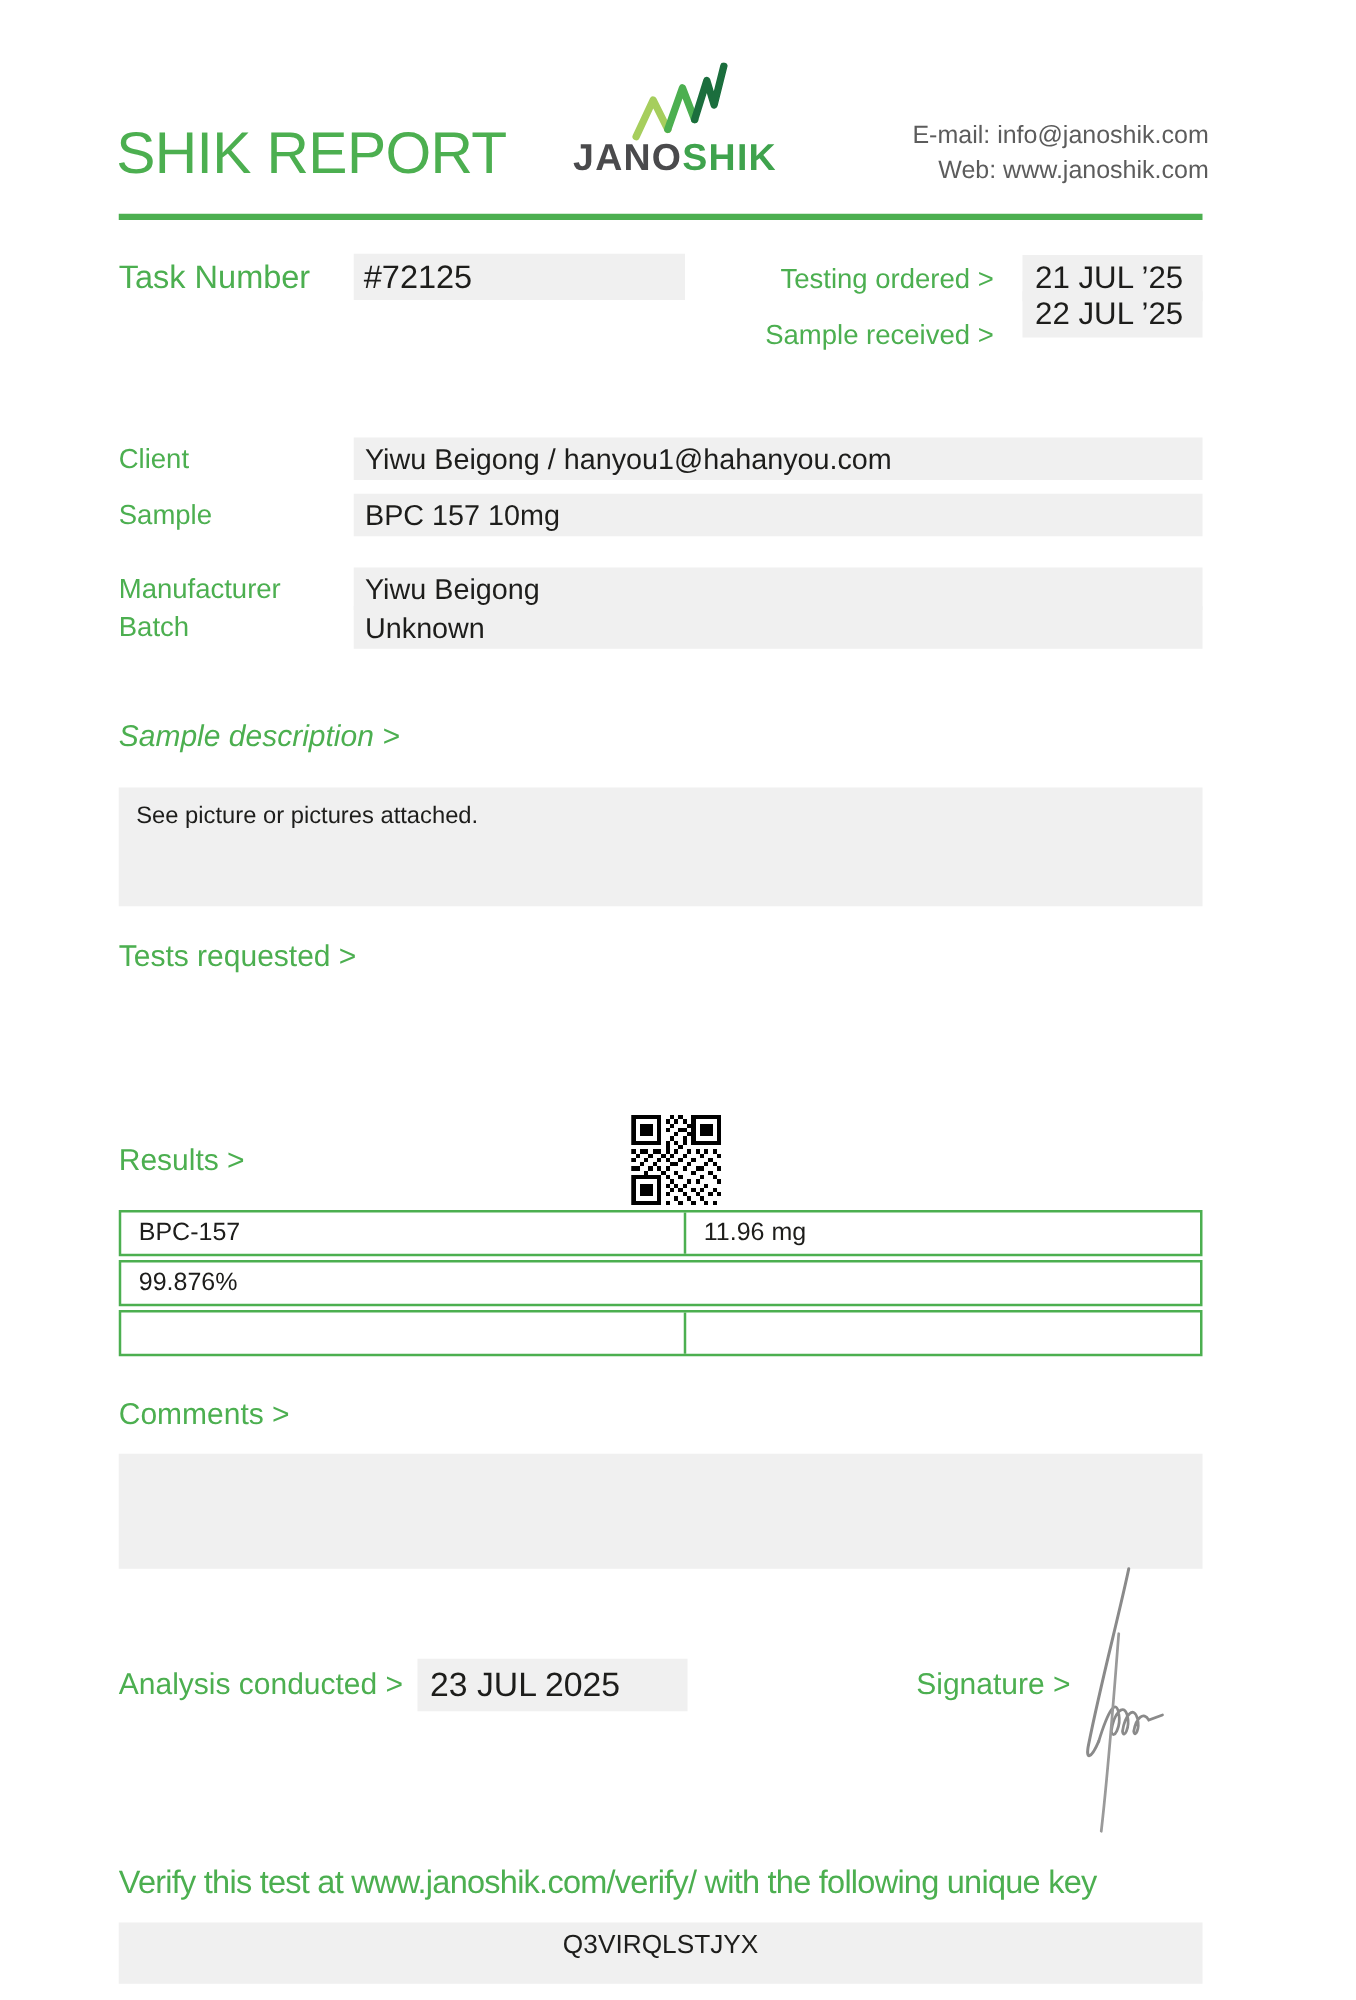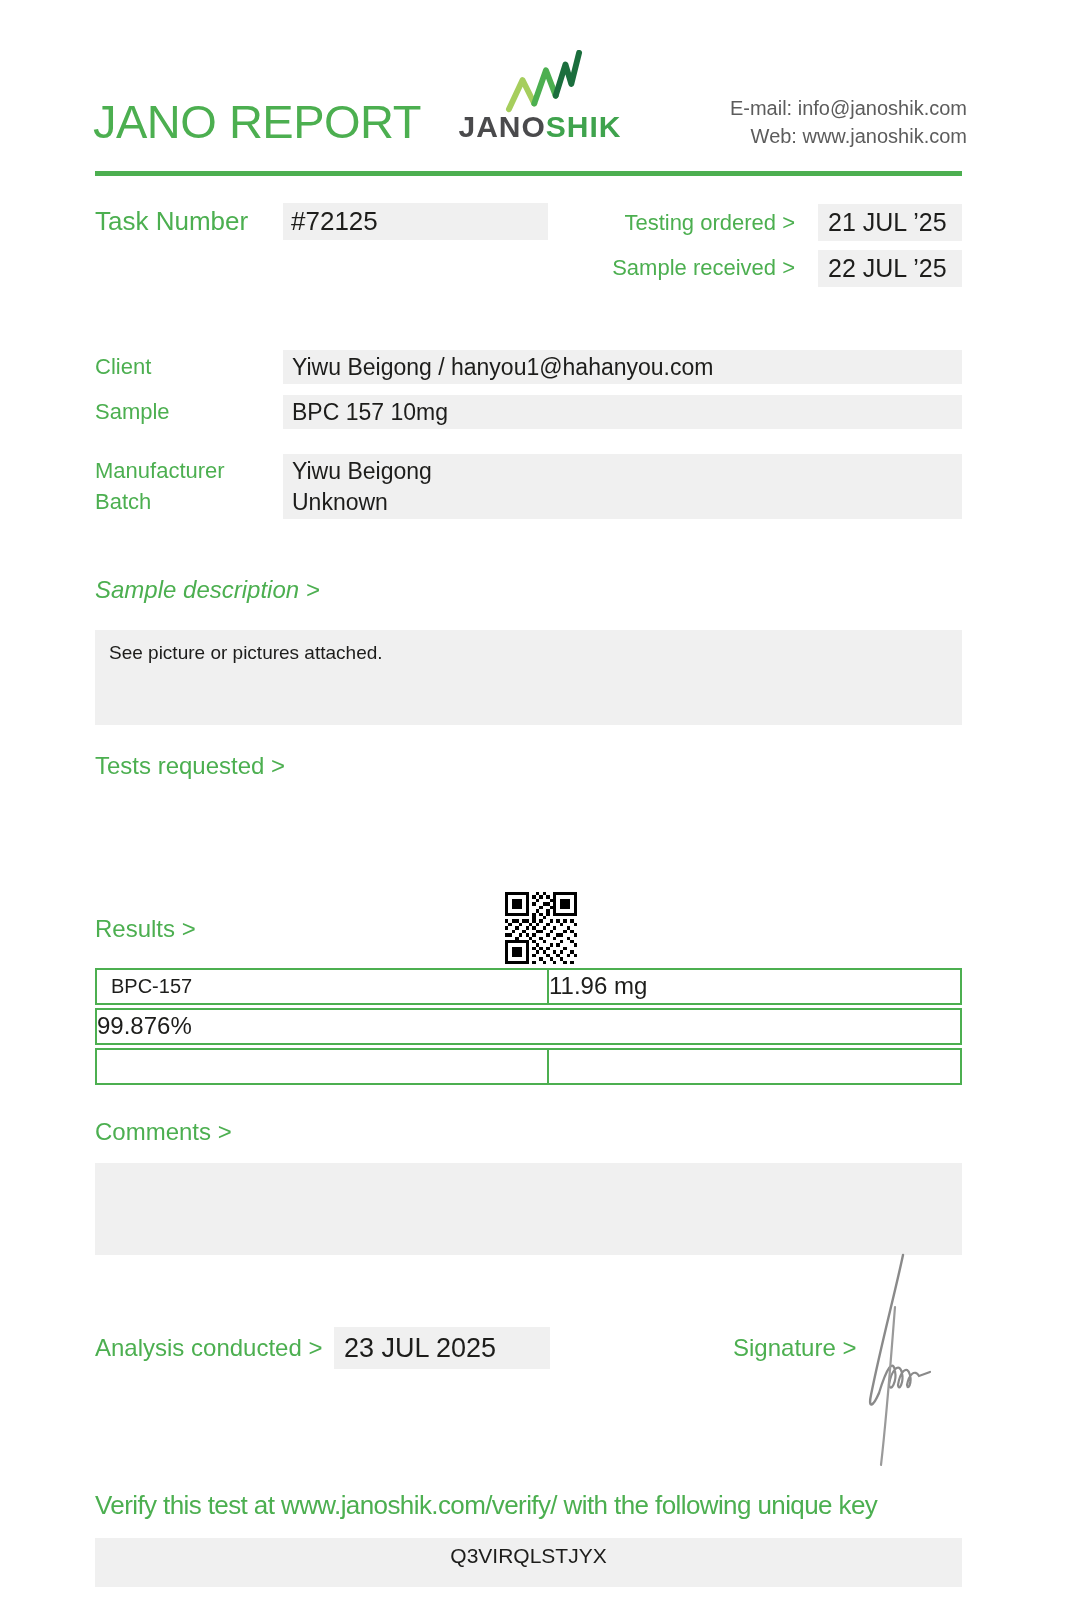--- a/index.html
+++ b/index.html
@@ -23,54 +23,54 @@
   .logo-primary{color:#4a4a4c;}
   .logo-secondary{color:#3fa34d;}
   .contact{right:118px;top:94px;text-align:right;font-size:20px;line-height:28px;color:var(--muted);}
   .divider{left:95px;top:171px;width:867px;height:5px;background:var(--green);}
   
   .task-label{left:95px;top:206px;font-size:26px;}
   .task-box{left:283px;top:203px;width:265px;height:37px;font-size:26px;line-height:37px;padding-left:8px;box-sizing:border-box;}
   .date-label{left:575px;width:220px;text-align:right;font-size:22px;line-height:37px;}
   .date-box{left:818px;width:144px;height:37px;font-size:25px;line-height:37px;padding-left:10px;box-sizing:border-box;}
   .d1l{top:204px;} .d1b{top:204px;}
-  .d2l{top:249px;} .d2b{top:250px;}
+  .d2l{top:249px;} .d2b{top:233px;}
   
   .info-label{left:95px;font-size:22px;line-height:34px;}
   .info-box{left:283px;width:679px;height:34px;font-size:23px;line-height:34px;padding-left:9px;box-sizing:border-box;}
   .r0{top:350px;} .r1{top:395px;} .r2{top:454px;} .r3{top:485px;}
   
   .sec-heading{left:95px;font-size:24px;}
   .sec-box{left:95px;width:867px;box-sizing:border-box;padding:12px 14px;font-size:19px;}
   .sdesc-h{top:576px;font-style:italic;} .sdesc-b{top:630px;height:95px;}
   .tests-h{top:752px;} .tests-b{top:800px;height:95px;}
   .results-h{top:915px;}
   .comments-h{top:1118px;} .comments-b{top:1163px;height:92px;}
   
   .qr{left:505px;top:892px;}
   
   .rtable{left:95px;top:968px;width:867px;}
   .rrow{display:flex;height:37px;border:2px solid var(--green);margin-bottom:3px;box-sizing:border-box;background:#fff;}
   .rcell1{width:452px;border-right:2px solid var(--green);box-sizing:border-box;font-size:20px;line-height:32px;padding-left:14px;}
-  .rcell2{flex:1;font-size:24px;line-height:32px;}
+  .rcell2{flex:1;font-size:20px;line-height:32px;padding-left:14px;}
   
   .analysis-label{left:95px;top:1334px;font-size:24px;}
   .analysis-box{left:334px;top:1327px;width:216px;height:42px;font-size:27px;line-height:42px;padding-left:10px;box-sizing:border-box;}
   .sig-label{left:733px;top:1334px;font-size:24px;}
   .sig-svg{left:845px;top:1245px;}
   
   .verify{left:95px;top:1490px;width:880px;font-size:26px;letter-spacing:-0.6px;white-space:nowrap;}
   .key-box{left:95px;top:1538px;width:867px;height:49px;text-align:center;font-size:21px;line-height:36px;}
 </style>
 </head>
 <body>
 
 <div class="page">
 
-  <div class="abs title">JANO REPORT</div>
+  <div class="abs title">SHIK REPORT</div>
 
   <div class="abs logo-icon">
     <svg width="78" height="64" viewBox="0 0 80 64" fill="none">
       <polyline points="4,60 18,30 30,54" stroke="#a6ce5d" stroke-width="6" stroke-linecap="round" stroke-linejoin="round" fill="none"></polyline>
       <polyline points="30,54 42,20 52,46" stroke="#4caf50" stroke-width="6" stroke-linecap="round" stroke-linejoin="round" fill="none"></polyline>
       <polyline points="52,46 62,14 68,34 76,2" stroke="#1b6e3d" stroke-width="6" stroke-linecap="round" stroke-linejoin="round" fill="none"></polyline>
     </svg>
   </div>
   <div class="abs logo-text">
     <span class="logo-primary">JANO</span><span class="logo-secondary">SHIK</span>

